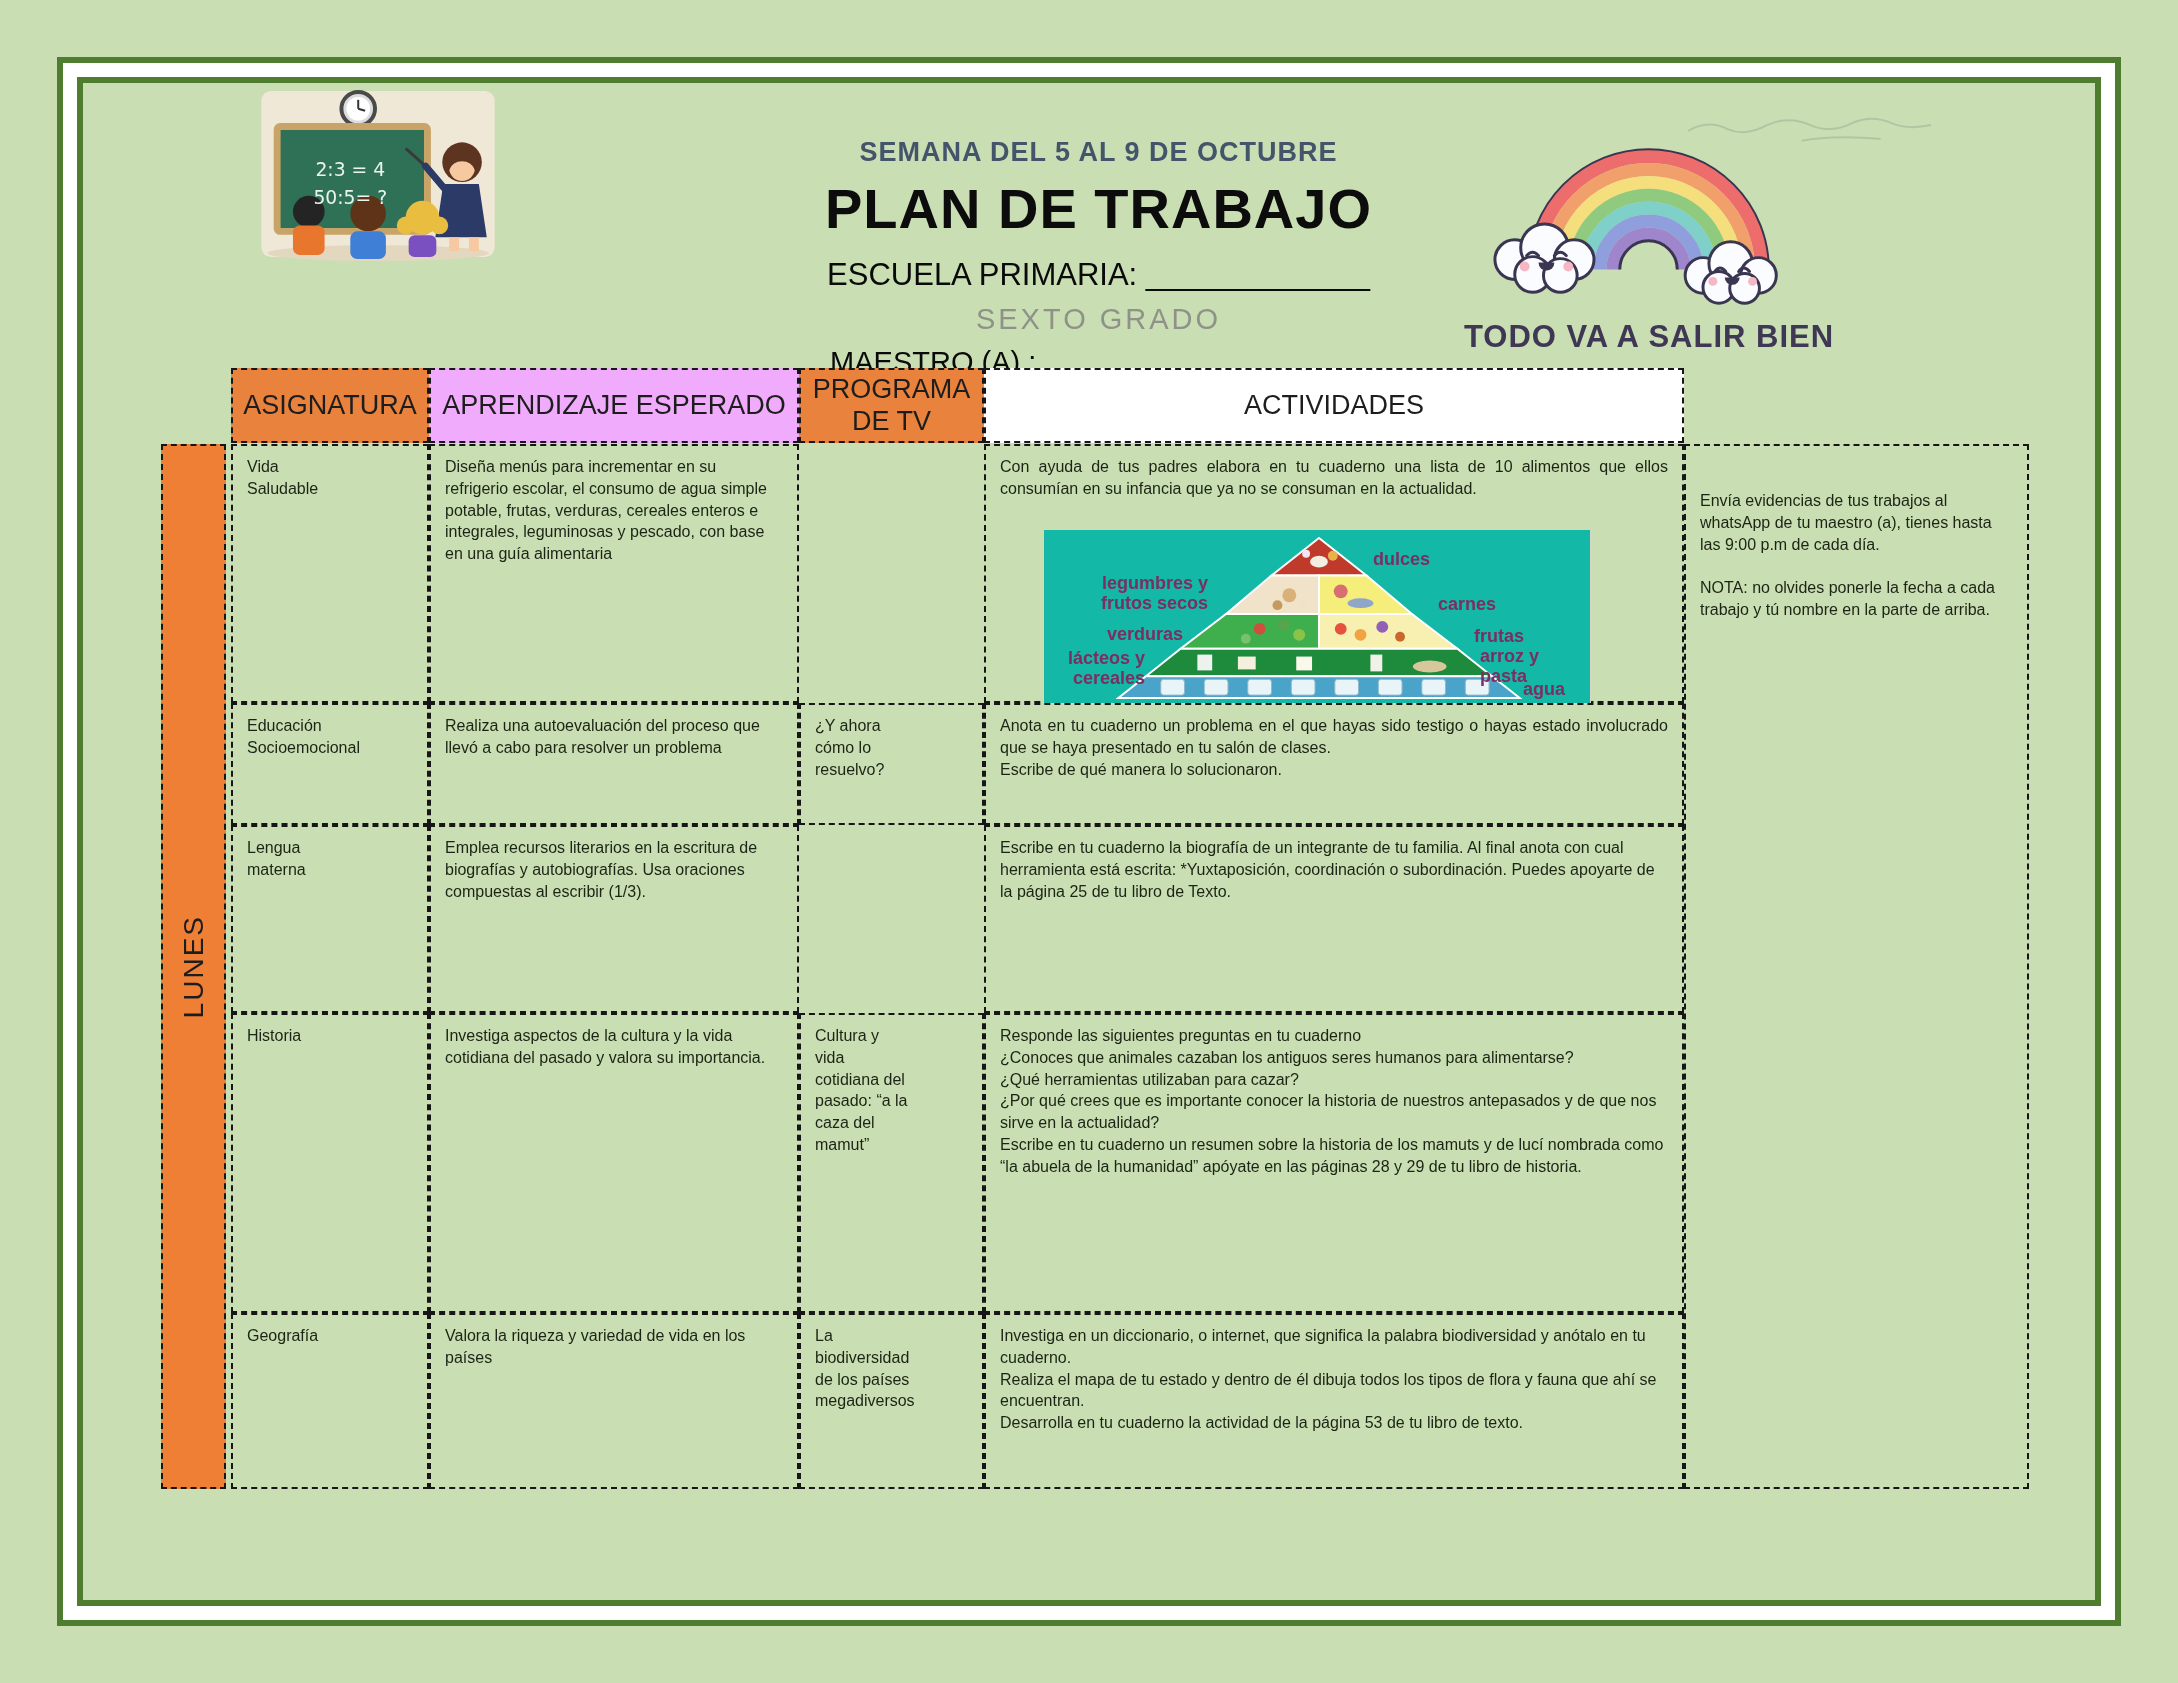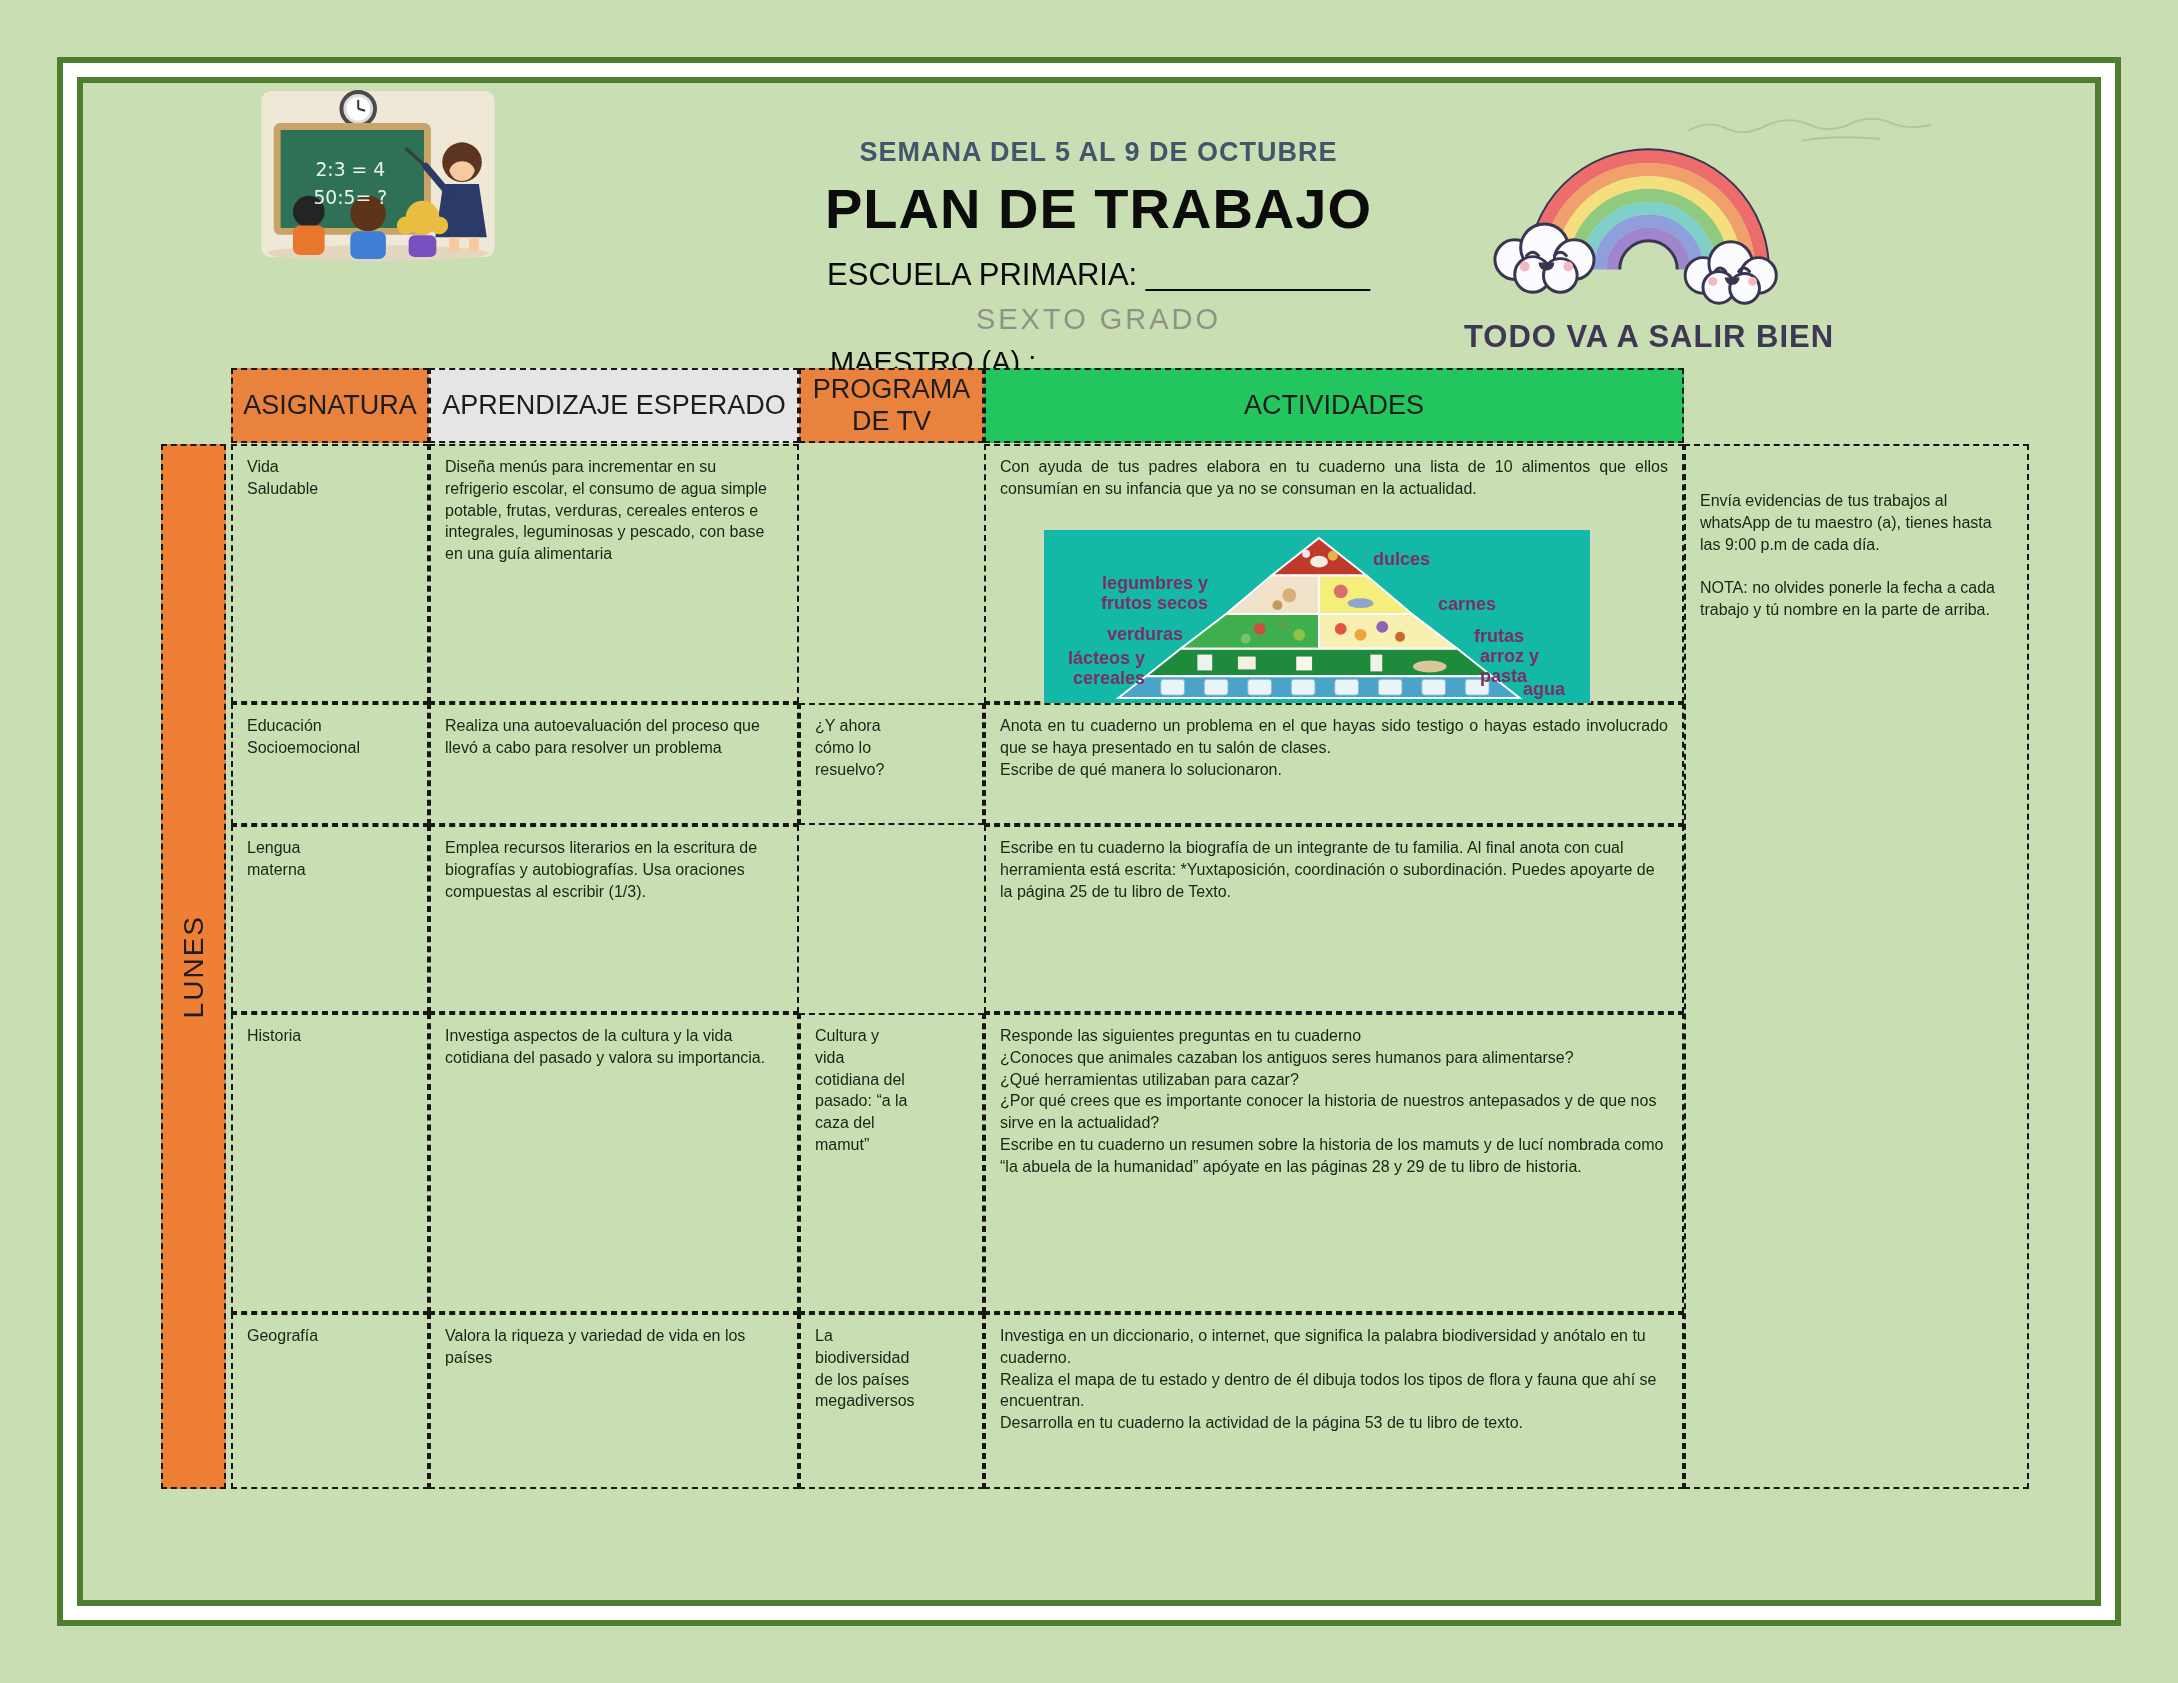--- a/index.html
+++ b/index.html
@@ -17,22 +17,22 @@
   .school{font-size:31px;margin-top:16px;color:#0a0a0a;}
   .grade{font-size:29px;color:#8f9288;letter-spacing:3px;margin-top:10px;}
   .teacher{font-size:29px;margin-top:10px;color:#0a0a0a;}
   
   .motto{position:absolute;left:1426px;top:319px;width:446px;text-align:center;font-size:31px;font-weight:800;color:#3f3854;letter-spacing:1px;}
   .watermark{position:absolute;left:1683px;top:117px;width:257px;height:30px;opacity:.45;}
   
   .cell{position:absolute;border:2px dashed #161616;box-sizing:border-box;background:#c9deb2;}
   .hcell{display:flex;align-items:center;justify-content:center;text-align:center;font-size:27px;color:#1d1d1d;line-height:1.15;white-space:pre-line;}
   .hdark{background:#e8823c;}
-  .hlight{background:#e5e5e5;}
-  .hact{background:#22c55e;}
+  .hlight{background:#f0abfc;}
+  .hact{background:#ffffff;}
   .daybar{background:#ee7f35;display:flex;align-items:center;justify-content:center;}
   .daytext{writing-mode:vertical-rl;transform:rotate(180deg);font-size:28px;letter-spacing:2px;color:#1d1d1d;}
   .body-text{padding:10px 14px;font-size:16px;line-height:1.36;white-space:pre-line;}
   .just{text-align:justify;}
   .useg{text-decoration-thickness:2px;text-underline-offset:4px;}
   .followup{padding-top:44px;}
   
   .pyr{position:absolute;left:57px;top:83px;width:546px;height:176px;background:#14b8a6;border:1px solid #d6d6c8;}
   .pyr svg{position:absolute;left:0;top:0;}
   .plabel{position:absolute;color:#7b2e62;font-weight:700;font-size:18px;line-height:1.1;white-space:pre-line;}

